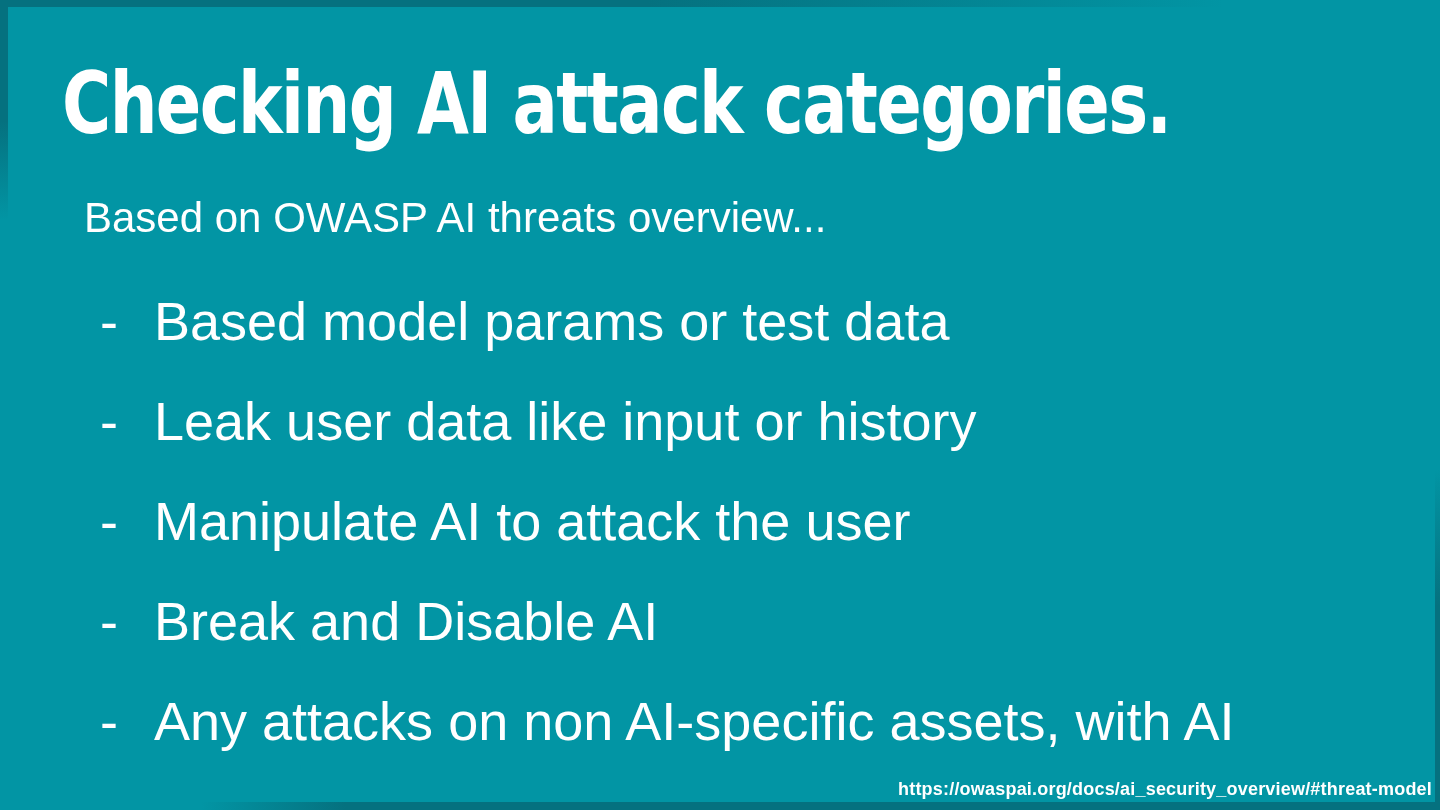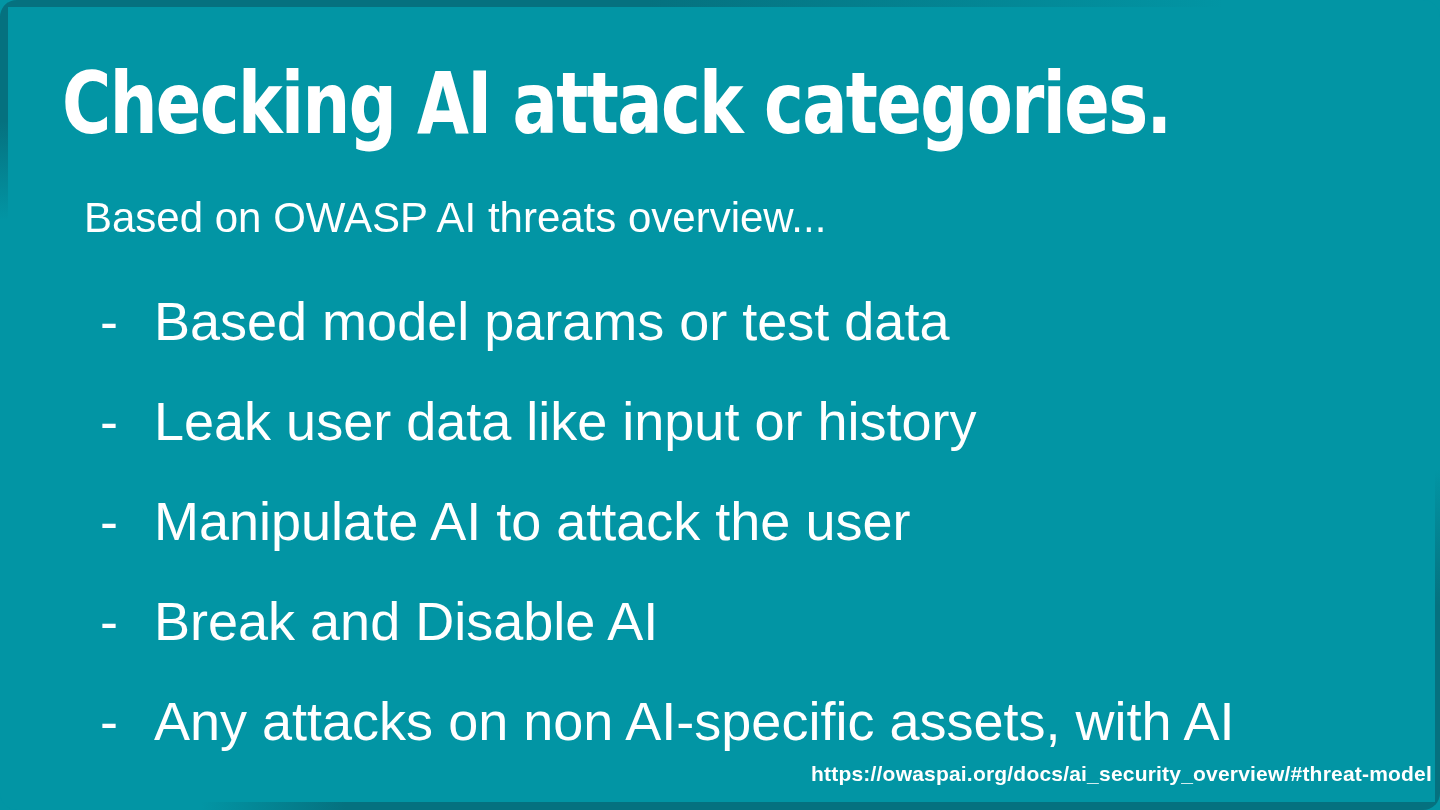--- a/index.html
+++ b/index.html
@@ -13,21 +13,20 @@
     background:var(--background);
     font-family:"Liberation Sans", sans-serif;
     overflow:hidden;
   }
   .slide{
     position:relative;
     width:1440px;height:810px;
     background:var(--background);
     color:var(--text);
     overflow:hidden;
-    border-radius:17px;
   }
   
   .edge-top{
     position:absolute;top:0;left:0;width:100%;height:7px;
     background:linear-gradient(to right, var(--frame) 0%, var(--frame) 45%, rgba(5,113,127,0) 85%);
   }
   .edge-left{
     position:absolute;top:0;left:0;width:8px;height:220px;
     background:linear-gradient(to bottom, var(--frame) 0%, var(--frame) 55%, rgba(5,113,127,0) 100%);
   }
@@ -79,22 +78,22 @@
     color:var(--text);
   }
   .bullet-marker{
     display:inline-block;
     width:24px;
     margin-right:30px;
     text-align:left;
   }
   .footer-link{
     position:absolute;
-    right:8px;bottom:24px;
-    font-size:21px;
+    right:8px;bottom:10px;
+    font-size:18px;
     font-weight:700;
     letter-spacing:0.2px;
     color:var(--text);
     text-decoration:none;
     white-space:nowrap;
   }
 </style>
 </head>
 <body>
 

